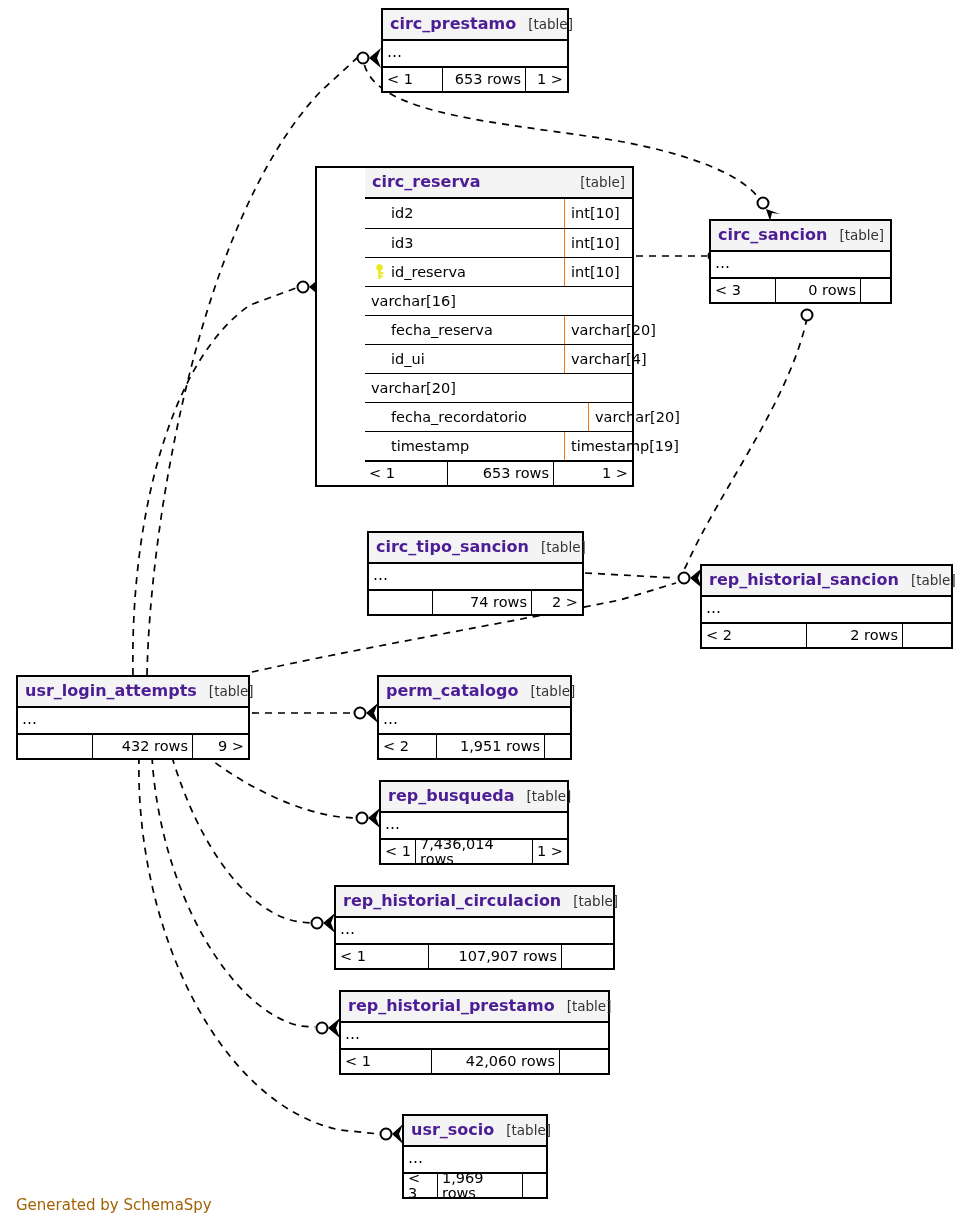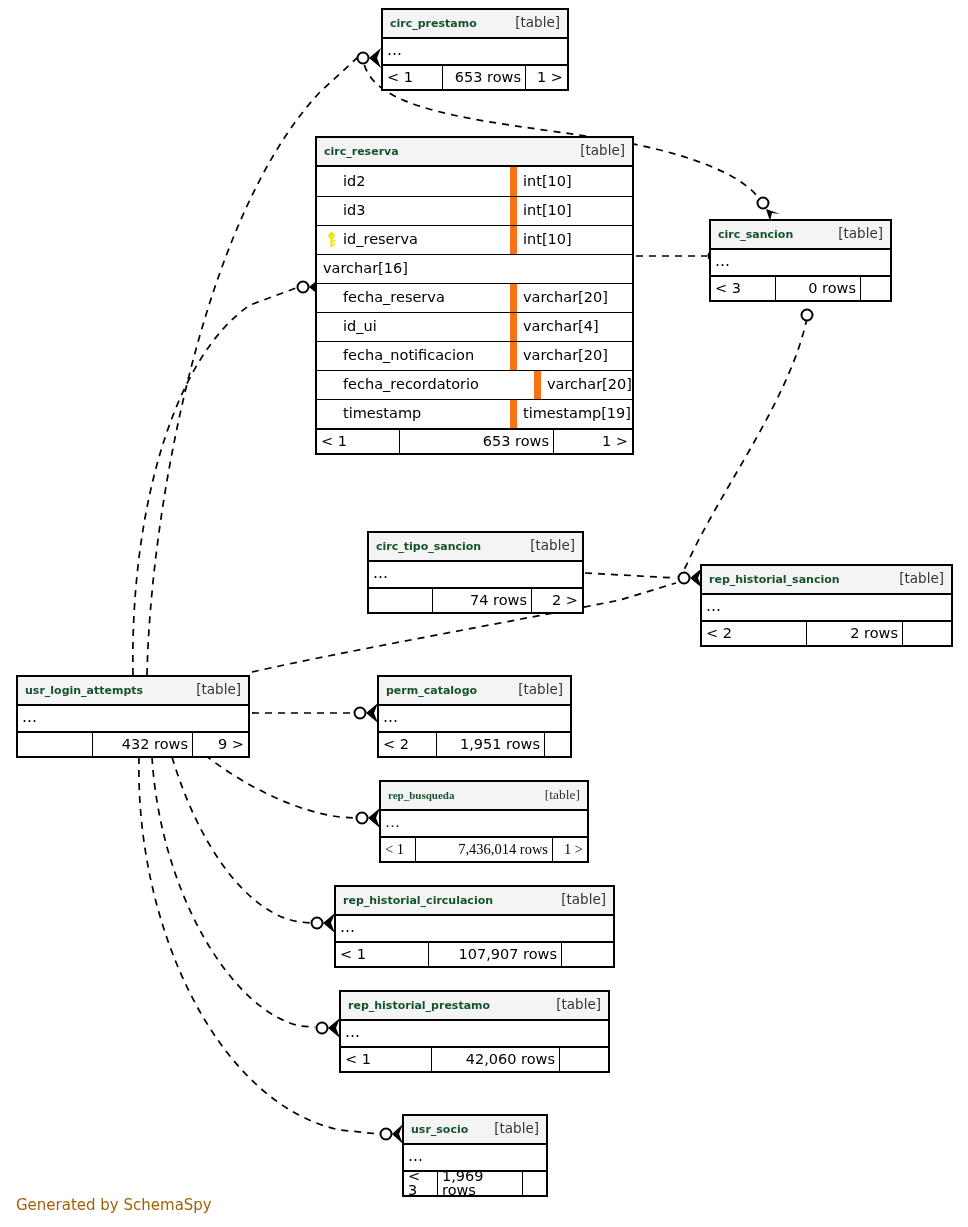--- a/index.html
+++ b/index.html
@@ -34,22 +34,22 @@
     background: #f4f4f4;
     border-bottom: 2px solid #000;
     padding: 6px 7px 7px 7px;
     display: flex;
     align-items: baseline;
     justify-content: space-between;
     white-space: nowrap;
   }
   .node .title .tname {
     font-weight: bold;
-    font-size: 11px;
-    color: #14532d;
+    font-size: 16px;
+    color: #4c1d95;
   }
   .node .title .ttag {
     font-size: 13.5px;
     color: #333;
     padding-left: 12px;
   }
   .node .ellipsis {
     padding: 4px 4px 6px 4px;
     height: 25px;
     font-size: 15px;
@@ -63,21 +63,21 @@
     border-top: 1px solid #000;
     height: 29px;
     align-items: center;
   }
   .colrow:first-child { border-top: 0; }
   .colrow .cname {
     flex: 0 0 auto;
     display: flex;
     align-items: center;
     padding-left: 6px;
-    border-right: 7px solid #f97316;
+    border-right: 1px solid #f97316;
     height: 100%;
   }
   .colrow .cname .lbl { padding-left: 4px; }
   .colrow .ctype {
     flex: 1 1 auto;
     padding-left: 6px;
     height: 100%;
     display: flex;
     align-items: center;
   }
@@ -202,21 +202,21 @@
           <span class="tname">circ_prestamo</span>
           <span class="ttag">[table]</span>
         </div>
         <div class="ellipsis">…</div>
         <div class="foot">
           <div class="f-left" style="flex:0 0 60px">&lt; 1</div>
           <div class="f-mid">653 rows</div>
           <div class="f-right" style="flex:0 0 41px">1 &gt;</div>
         </div>
       </div>
-      <div class="node" style="left: 315px; top: 136px; width: 319px;">
+      <div class="node" style="left: 315px; top: 166px; width: 319px; padding-left: 48px;">
         <div class="title">
           <span class="tname">circ_reserva</span>
           <span class="ttag">[table]</span>
         </div>
         <div class="cols">
           <div class="colrow">
             <span class="cname" style="width:200px">
               <span class="keyslot"></span>
               <span class="lbl">id2</span>
             </span>
@@ -254,24 +254,20 @@
             <span class="ctype">varchar[20]</span>
           </div>
           <div class="colrow">
             <span class="cname" style="width:200px">
               <span class="keyslot"></span>
               <span class="lbl">id_ui</span>
             </span>
             <span class="ctype">varchar[4]</span>
           </div>
           <div class="colrow">
-            <span class="cname" style="width:200px">
-              <span class="keyslot"></span>
-              <span class="lbl">fecha_notificacion</span>
-            </span>
             <span class="ctype">varchar[20]</span>
           </div>
           <div class="colrow">
             <span class="cname" style="width:224px">
               <span class="keyslot"></span>
               <span class="lbl">fecha_recordatorio</span>
             </span>
             <span class="ctype">varchar[20]</span>
           </div>
           <div class="colrow">
@@ -341,21 +337,21 @@
           <span class="tname">perm_catalogo</span>
           <span class="ttag">[table]</span>
         </div>
         <div class="ellipsis">…</div>
         <div class="foot">
           <div class="f-left" style="flex:0 0 58px">&lt; 2</div>
           <div class="f-mid">1,951 rows</div>
           <div class="f-right" style="flex:0 0 25px"></div>
         </div>
       </div>
-      <div class="node" style="left: 379px; top: 780px; width: 210px; font-family: Liberation Serif, serif;">
+      <div class="node" style="left: 379px; top: 780px; width: 190px;">
         <div class="title">
           <span class="tname">rep_busqueda</span>
           <span class="ttag">[table]</span>
         </div>
         <div class="ellipsis">…</div>
         <div class="foot">
           <div class="f-left" style="flex:0 0 35px">&lt; 1</div>
           <div class="f-mid">7,436,014 rows</div>
           <div class="f-right" style="flex:0 0 34px">1 &gt;</div>
         </div>

